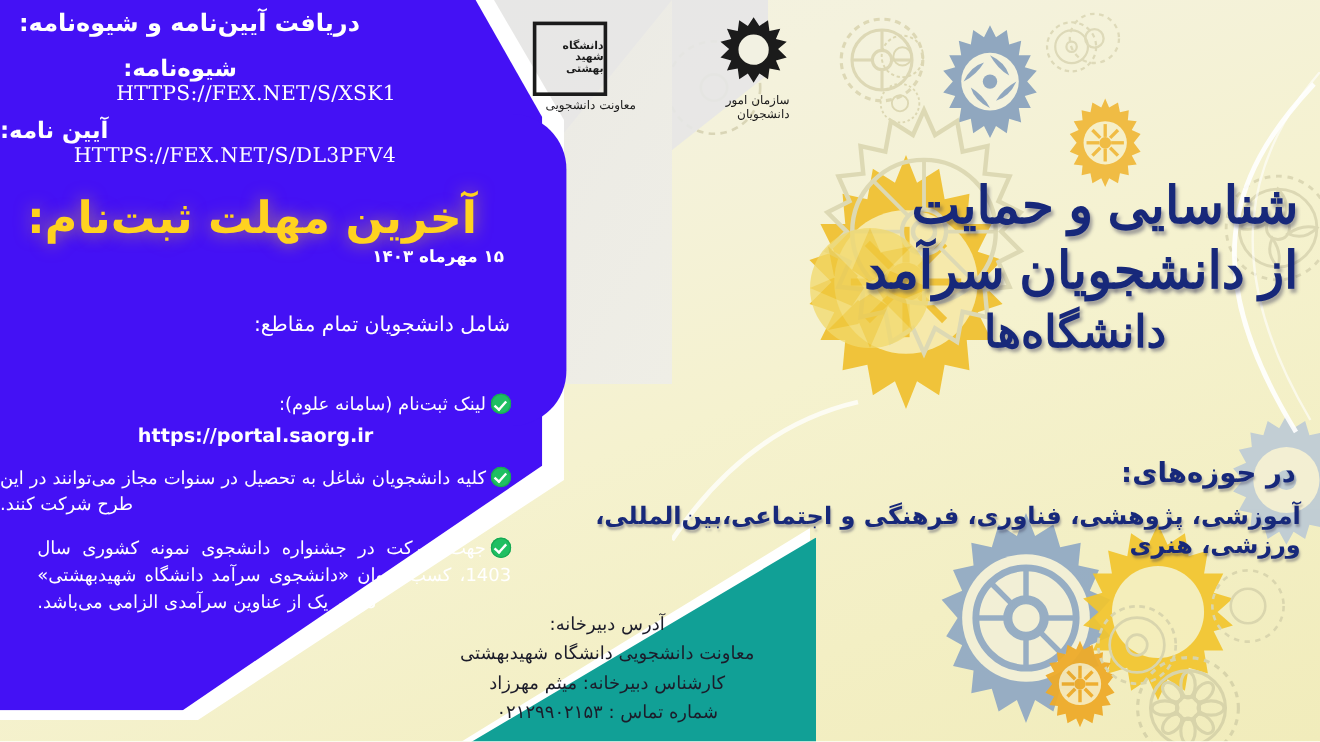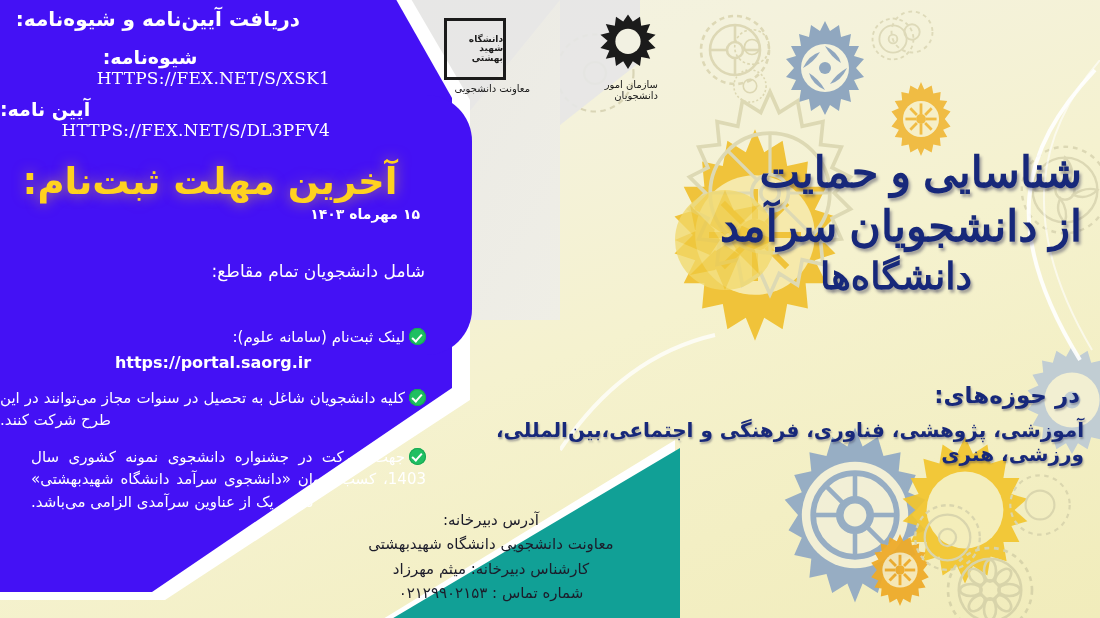--- a/index.html
+++ b/index.html
@@ -456,20 +456,20 @@
       <span class="b-url">https://portal.saorg.ir</span>
     </div>
     <div class="bullet justify" style="margin-top:12px;">
       <span class="chk"></span><b>کلیه دانشجویان شاغل به تحصیل در سنوات مجاز می‌توانند در این طرح شرکت کنند.</b>
     </div>
     <div class="bullet justify" style="margin-top:14px;width:395px;">
       <span class="chk"></span><b>جهت شرکت در جشنواره دانشجوی نمونه کشوری سال 1403، کسب عنوان «دانشجوی سرآمد دانشگاه شهیدبهشتی» در هر یک از عناوین سرآمدی الزامی می‌باشد.</b>
     </div>
   </div>
 
-  <div class="ttext" style="left:326px;top:508px;width:330px;">
+  <div class="ttext" style="left:341px;top:508px;width:330px;">
     <div>آدرس دبیرخانه:</div>
     <div>معاونت دانشجویی دانشگاه شهیدبهشتی</div>
     <div>کارشناس دبیرخانه: میثم مهرزاد</div>
     <div>شماره تماس : ۰۲۱۲۹۹۰۲۱۵۳</div>
   </div>
 
 </div>
 
 </body></html>

